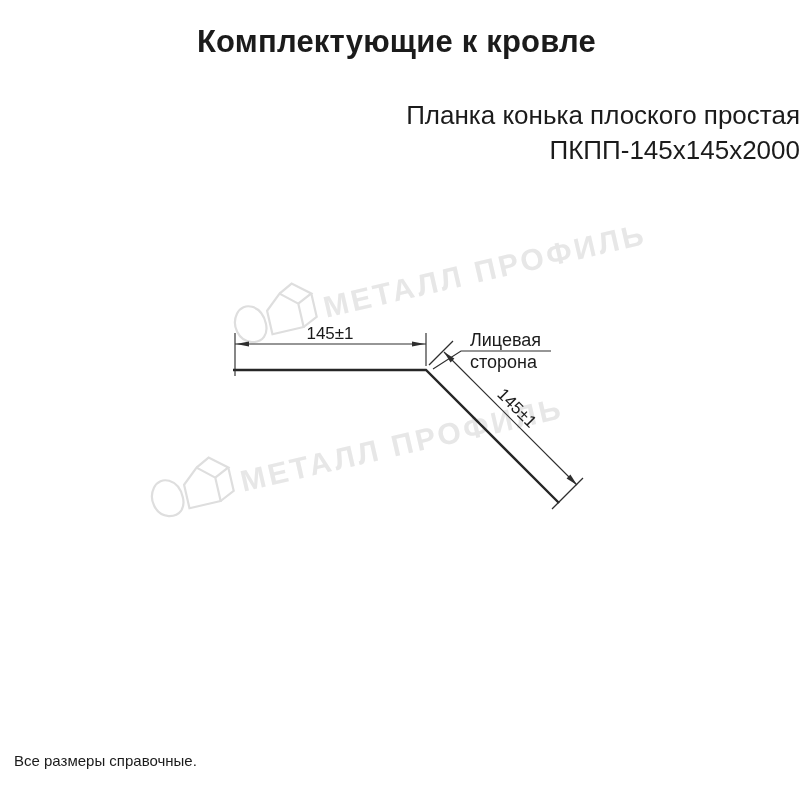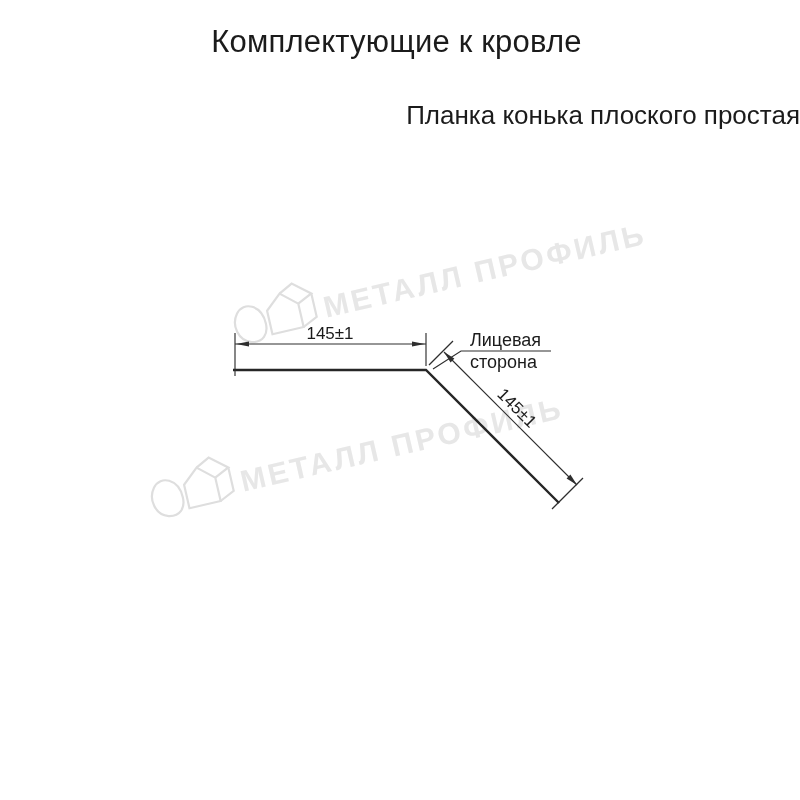--- a/index.html
+++ b/index.html
@@ -11,21 +11,21 @@
   }
   html,body{margin:0;padding:0;}
   body{
     width:800px;height:800px;position:relative;
     background:#ffffff;overflow:hidden;
     font-family:"Liberation Sans", sans-serif;
     color:var(--text);
   }
   .page-title{
     position:absolute;top:24px;left:0;width:793px;
-    text-align:center;font-size:31px;font-weight:400;
+    text-align:center;font-size:31px;font-weight:700;
     letter-spacing:.2px;
   }
   .product-block{
     position:absolute;top:98px;left:0;width:800px;
     text-align:right;font-size:26px;font-weight:400;
     line-height:35px;
   }
   .diagram-svg{position:absolute;left:0;top:0;}
   .wm-text{
     font-size:30px;font-weight:700;letter-spacing:3px;
@@ -42,20 +42,21 @@
     font-size:15px;line-height:20px;font-weight:400;
   }
 </style>
 </head>
 <body style="background: rgb(255, 255, 255);">
 
 <div class="page-title">Комплектующие к кровле</div>
 
 <div class="product-block">
   <div>Планка конька плоского простая</div>
+  <div>ПКПП-145х145х2000</div>
 </div>
 
 <svg class="diagram-svg" width="800" height="800" viewBox="0 0 800 800">
 
   <g transform="translate(238,336) rotate(-13)">
     <g>
       <path class="wm-shape" d="M 30,-6 C 30,-25 13,-33 4,-22 C -4,-12 -1,5 12,9 C 23,12 30,5 30,-6 Z"></path>
       <path class="wm-shape" d="M 34,6 L 34,-18 L 50,-32 L 66,-18 L 66,6 Z"></path>
       <path class="wm-shape" d="M 50,-32 L 64,-39 L 81,-25 L 66,-18"></path>
       <path class="wm-shape" d="M 66,6 L 81,-1 L 81,-25"></path>
@@ -94,13 +95,14 @@
   </g>
 
   <g>
     <polyline class="dimline" points="551,351 461,351 433,369"></polyline>
     <text class="label-text" x="470" y="346">Лицевая</text>
     <text class="label-text" x="470" y="368">сторона</text>
   </g>
 </svg>
 
 <div class="footer">
+  <div>Все размеры справочные.</div>
 </div>
 
 </body></html>

